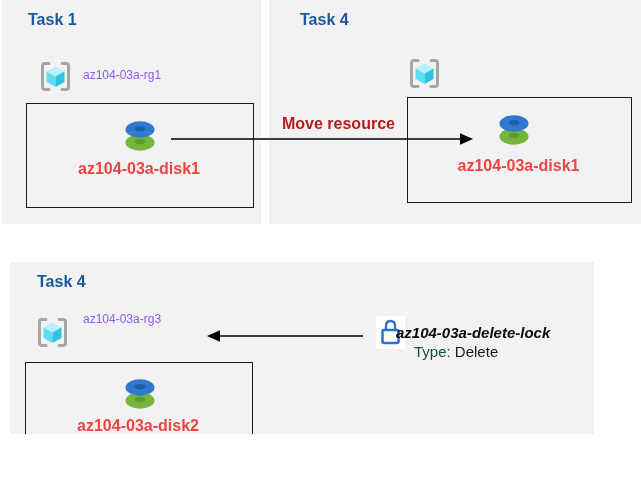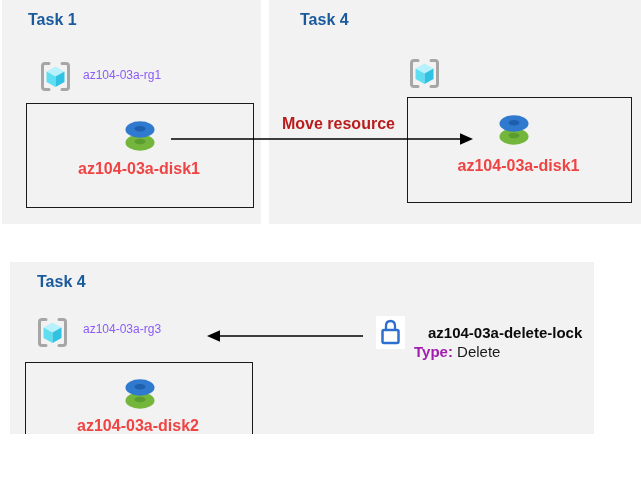--- a/index.html
+++ b/index.html
@@ -10,21 +10,21 @@
   .task-box{position:absolute;background:#f2f2f2;}
   .task-title{position:absolute;font-size:16px;font-weight:bold;color:#1a5a9c;white-space:nowrap;}
   .rg-label{position:absolute;font-size:12px;font-weight:normal;color:#8b5cf6;white-space:nowrap;}
   .resource-box{position:absolute;border:1.5px solid #1a1a1a;background:transparent;}
   .resource-label{position:absolute;font-size:16px;font-weight:bold;color:#ef4444;text-align:center;white-space:nowrap;}
   .icon{position:absolute;}
   .move-label{position:absolute;font-size:16px;font-weight:bold;color:#b91c1c;white-space:nowrap;}
   .lock-square{position:absolute;background:#ffffff;width:29px;height:33px;}
   .lock-title{position:absolute;font-size:15px;font-weight:bold;color:#0b0b0b;white-space:nowrap;}
   .lock-type{position:absolute;font-size:15px;color:#1a1a1a;white-space:nowrap;}
-  .lock-type b{font-weight:bold;color:#a21caf;}
+  .lock-type b{font-weight:normal;color:#14532d;}
   svg{display:block;}
   .arrow-layer{position:absolute;left:0;top:0;pointer-events:none;}
 </style>
 </head>
 <body>
 
 <div class="canvas">
 
   <div class="task-box" style="left:2px;top:0;width:259px;height:224px;"></div>
   <div class="task-box" style="left:269px;top:0;width:372px;height:224px;"></div>
@@ -77,39 +77,39 @@
   <div class="task-title" style="left:37px;top:273px;">Task 4</div>
   <div class="icon" style="left:34px;top:315px;">
     <svg width="37" height="35" viewBox="0 0 37 35">
       <path d="M12 4.5 H8 Q5.5 4.5 5.5 7 V28 Q5.5 30.5 8 30.5 H12" fill="none" stroke="#a6a6a6" stroke-width="3" stroke-linecap="round"></path>
       <path d="M25 4.5 H29 Q31.5 4.5 31.5 7 V28 Q31.5 30.5 29 30.5 H25" fill="none" stroke="#a6a6a6" stroke-width="3" stroke-linecap="round"></path>
       <polygon points="18.5,7.5 27.5,12.5 18.5,17.5 9.5,12.5" fill="#b7f1fb"></polygon>
       <polygon points="9.5,12.5 18.5,17.5 18.5,28 9.5,23" fill="#5fdef2"></polygon>
       <polygon points="27.5,12.5 18.5,17.5 18.5,28 27.5,23" fill="#2fc2e2"></polygon>
     </svg>
   </div>
-  <div class="rg-label" style="left:83px;top:322px;">az104-03a-rg3</div>
+  <div class="rg-label" style="left:83px;top:312px;">az104-03a-rg3</div>
   <div class="resource-box" style="left:25px;top:362px;width:226px;height:100px;"></div>
   <div class="icon" style="left:121px;top:377px;">
     <svg width="38" height="34" viewBox="0 0 38 34">
       <ellipse cx="19" cy="23.5" rx="14.5" ry="8.2" fill="#74b63c"></ellipse>
       <ellipse cx="19" cy="22.6" rx="5.5" ry="2.8" fill="#5a9c2e"></ellipse>
       <ellipse cx="19" cy="10.5" rx="14.5" ry="8.2" fill="#2f79cf"></ellipse>
       <ellipse cx="19" cy="9.7" rx="5.5" ry="2.8" fill="#1e5fae"></ellipse>
     </svg>
   </div>
   <div class="resource-label" style="left:25px;top:417px;width:226px;">az104-03a-disk2</div>
 
   <div class="lock-square" style="left:376px;top:316px;">
     <svg width="29" height="33" viewBox="0 0 29 33">
       <path d="M10 15 V10 Q10 5 14.5 5 Q19 5 19 10 V15" fill="none" stroke="#2e6fd0" stroke-width="2.3"></path>
       <rect x="6.5" y="14" width="16" height="13" rx="1.5" fill="#ffffff" stroke="#2e6fd0" stroke-width="2.5"></rect>
     </svg>
   </div>
-  <div class="lock-title" style="left:428px;top:324px;">az104-03a-delete-lock</div>
+  <div class="lock-title" style="left:396px;top:324px;font-style:italic;">az104-03a-delete-lock</div>
   <div class="lock-type" style="left:414px;top:343px;">
     <b>Type:</b>
     <span>Delete</span>
   </div>
 
   <svg class="arrow-layer" width="641" height="487" viewBox="0 0 641 487">
     <g>
       <line x1="171" y1="139" x2="461" y2="139" stroke="#000000" stroke-width="1.6"></line>
       <polygon points="473,139 460,133.2 460,144.8" fill="#000000"></polygon>
     </g>

